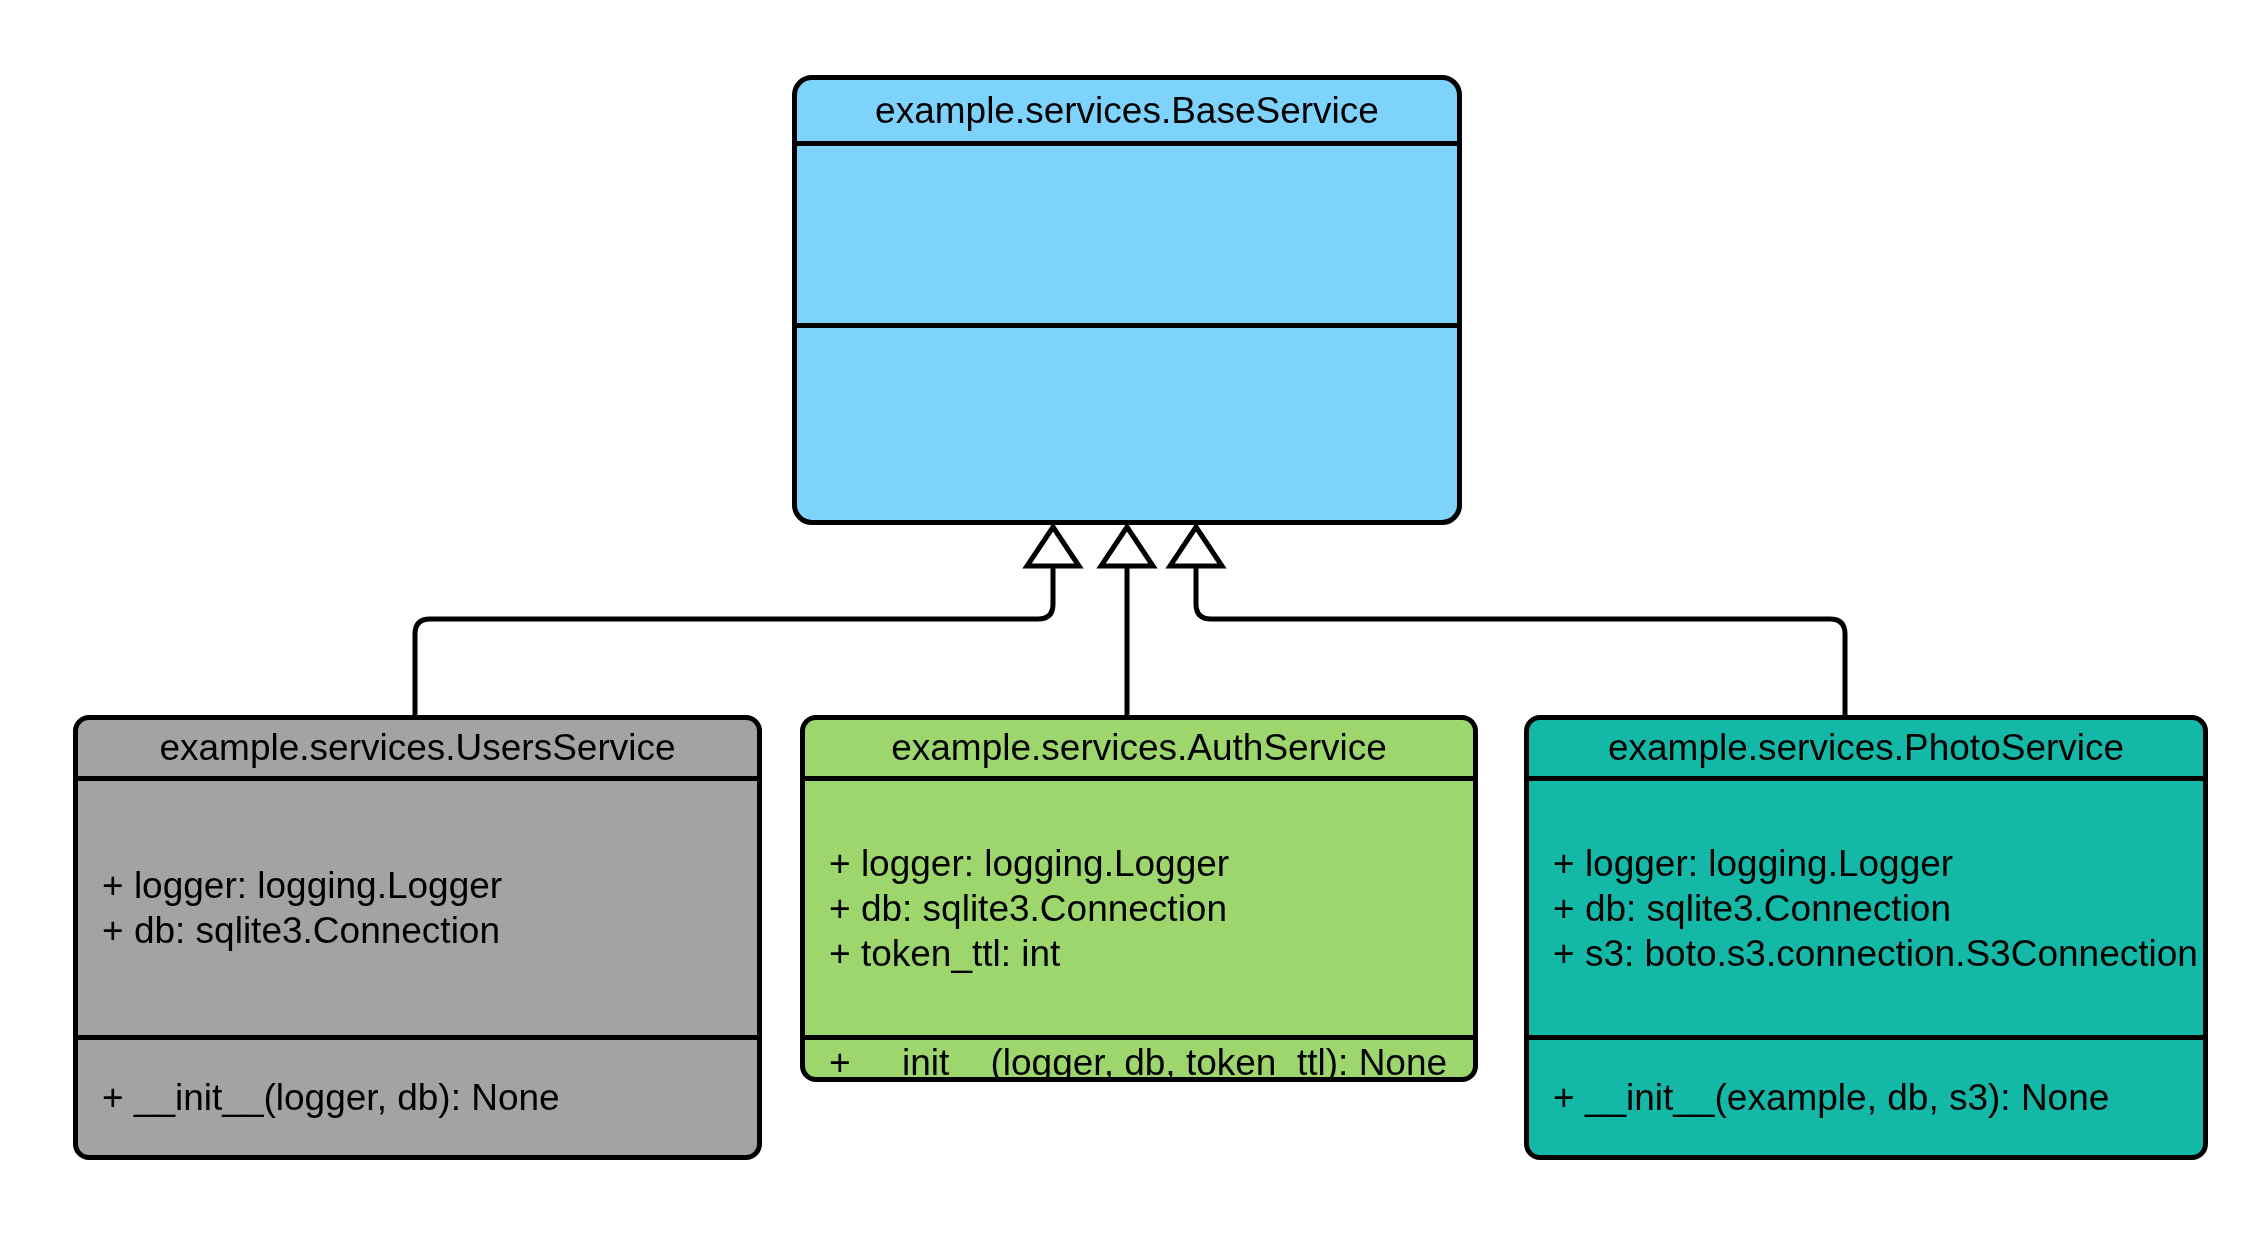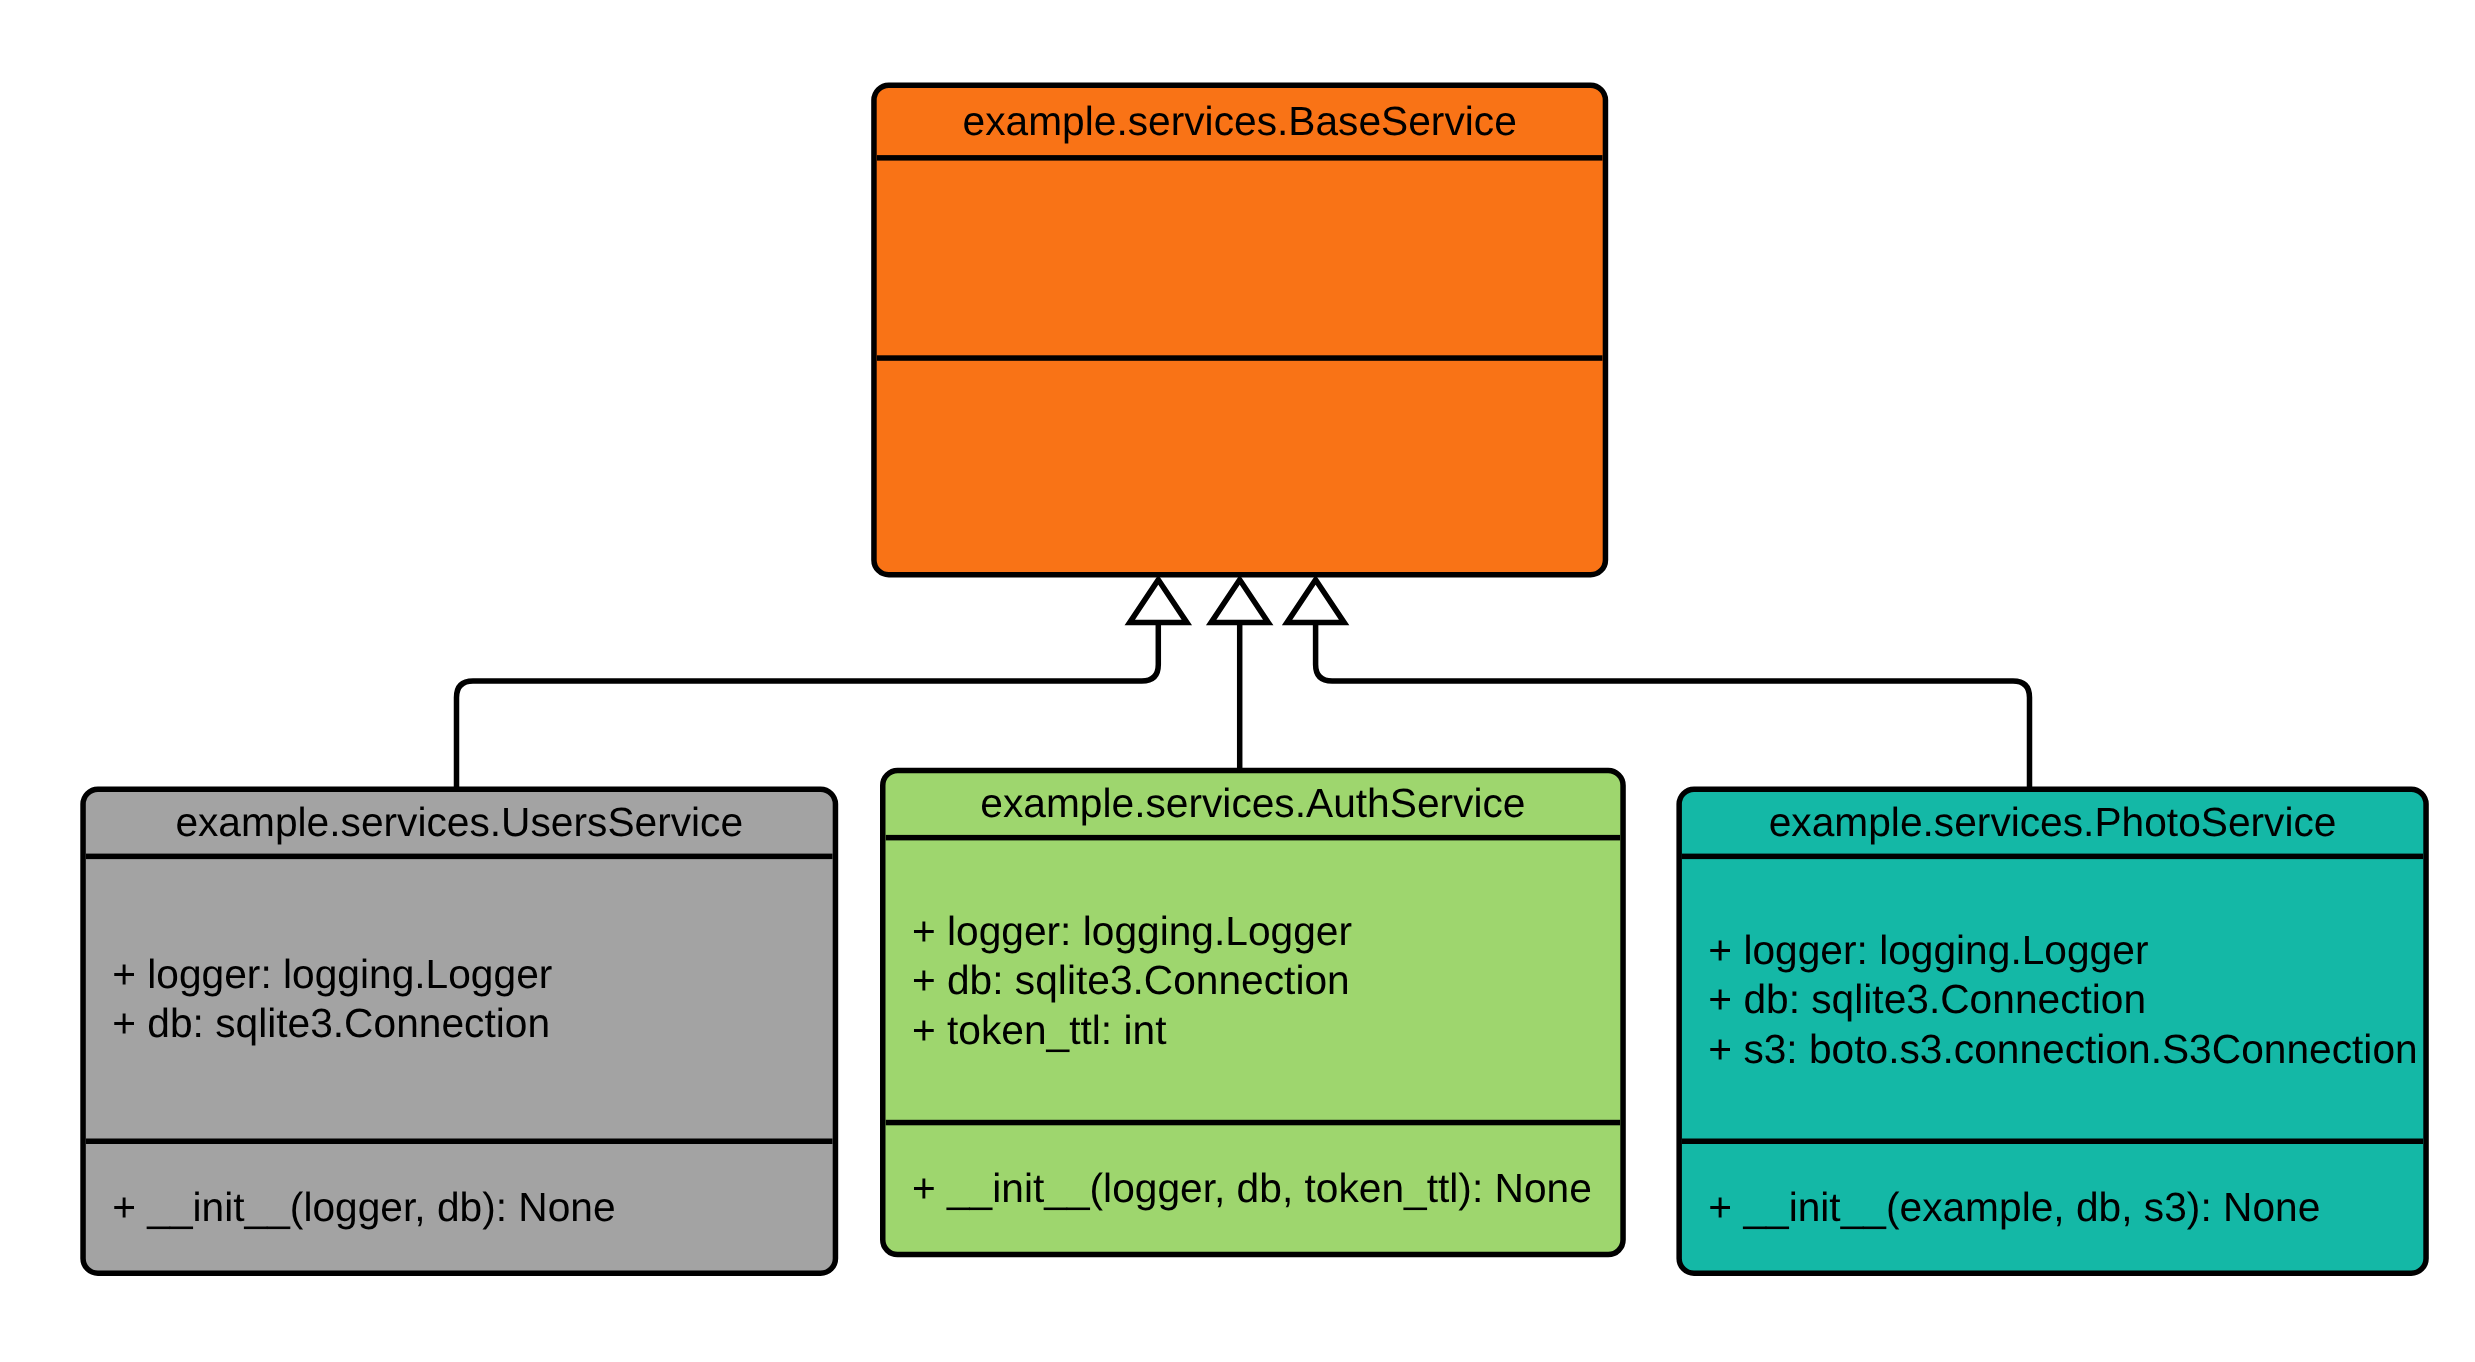--- a/index.html
+++ b/index.html
@@ -62,42 +62,42 @@
   }
   
   .box-base .c-title { height: 61px; }
   .box-base .c-attrs { height: 177px; }
   
   .box-child .c-title { height: 56px; }
   .box-child .c-attrs { height: 254px; }
 
   .box-base  { left: 792px;  top: 75px;  width: 670px; height: 450px; }
   .box-users { left: 73px;   top: 715px; width: 689px; height: 445px; }
-  .box-auth  { left: 800px;  top: 698px; width: 678px; height: 445px; }
+  .box-auth  { left: 800px;  top: 715px; width: 678px; height: 367px; }
   .box-photo { left: 1524px; top: 715px; width: 684px; height: 445px; }
 </style>
 </head>
 <body>
 
 <div class="canvas">
 
   <svg class="connector-layer" width="2250" height="1238" viewBox="0 0 2250 1238">
 
     <path d="M 1053 564 L 1053 604 Q 1053 619 1038 619 L 430 619 Q 415 619 415 634 L 415 717" fill="none" stroke="#000000" stroke-width="5"></path>
 
     <path d="M 1127 564 L 1127 717" fill="none" stroke="#000000" stroke-width="5"></path>
 
     <path d="M 1196 564 L 1196 604 Q 1196 619 1211 619 L 1830 619 Q 1845 619 1845 634 L 1845 717" fill="none" stroke="#000000" stroke-width="5"></path>
 
     <polygon points="1053,527 1079,566 1027,566" fill="#ffffff" stroke="#000000" stroke-width="5"></polygon>
     <polygon points="1127,527 1153,566 1101,566" fill="#ffffff" stroke="#000000" stroke-width="5"></polygon>
     <polygon points="1196,527 1222,566 1170,566" fill="#ffffff" stroke="#000000" stroke-width="5"></polygon>
   </svg>
 
-  <div class="class-box box-base" style="background-color: #f97316;">
+  <div class="class-box box-base" style="background-color: #7dd3fc; border-radius: 20px;">
     <div class="c-title">example.services.BaseService</div>
     <div class="c-attrs"></div>
     <div class="c-methods"></div>
   </div>
 
   <div class="class-box box-child box-users" style="background-color: #a3a3a3;">
     <div class="c-title">example.services.UsersService</div>
     <div class="c-attrs">
       <div>+ logger: logging.Logger</div>
       <div>+ db: sqlite3.Connection</div>

